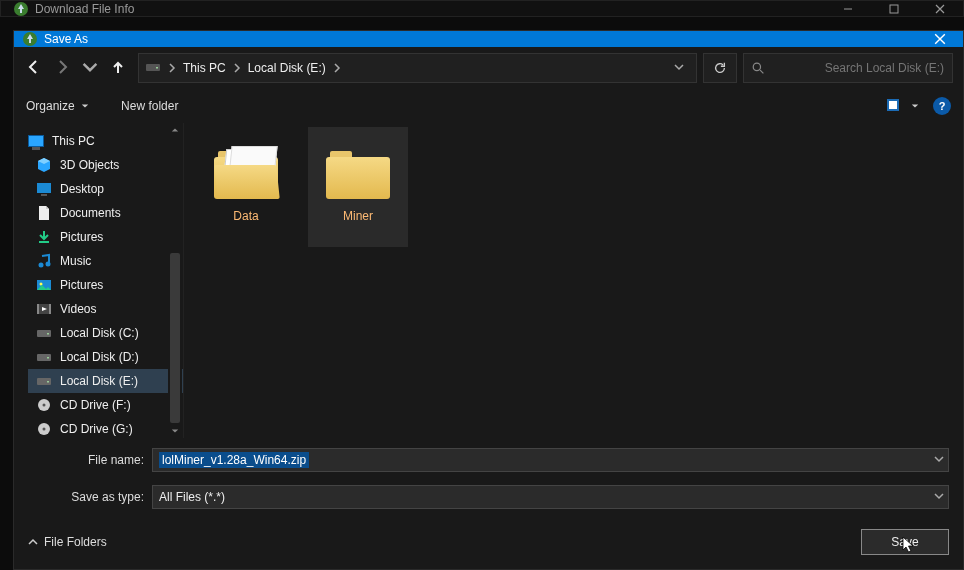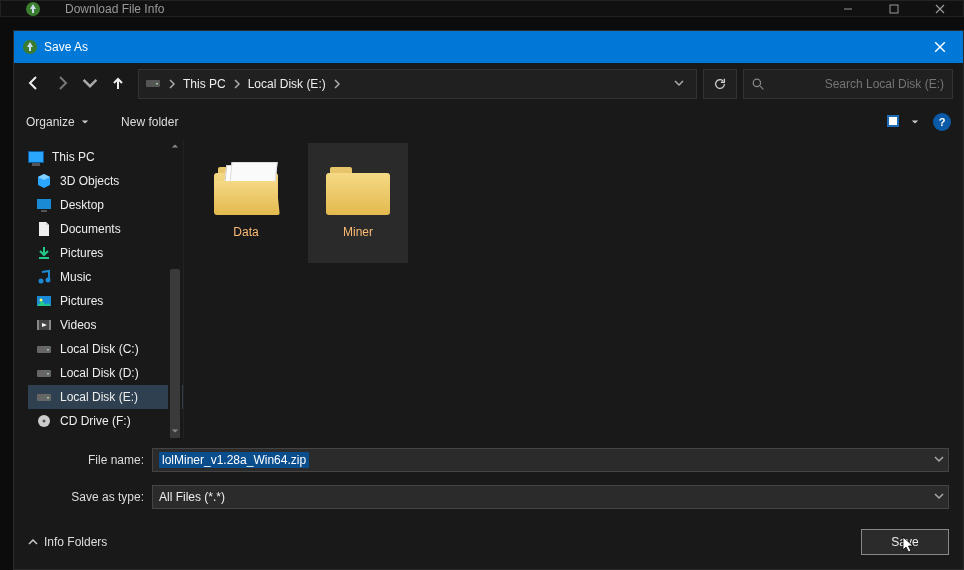--- a/index.html
+++ b/index.html
@@ -1,25 +1,25 @@
 <!DOCTYPE html>
 <html><head>
 <meta charset="utf-8">
 <style>
 * { margin: 0; padding: 0; box-sizing: border-box; font-family: "Segoe UI", sans-serif; font-size: 12px; }
 body { background: #0c0c0c; width: 964px; height: 570px; overflow: hidden; position: relative; }
 
 
-.parent-window { position: absolute; top: 0; left: 0; right: 0; height: 17px; background: #111; border: 1px solid #222; display: flex; align-items: center; padding-left: 24px; color: #999; gap: 24px;}
+.parent-window { position: absolute; top: 0; left: 0; right: 0; height: 17px; background: #111; border: 1px solid #222; display: flex; align-items: center; padding-left: 12px; color: #999; gap: 6px;}
 .parent-window .controls { margin-left: auto; display: flex; }
 .parent-window .ctrl { width: 46px; height: 28px; display: flex; align-items: center; justify-content: center; color: #999; }
 .idm-icon { width: 16px; height: 16px; }
 
 .dialog { position: absolute; top: 30px; left: 13px; right: 0; bottom: 0; background: #191919; border: 1px solid #2a2a2a; display: flex; flex-direction: column; }
-.titlebar { height: 32px; background: #0078d7; display: flex; align-items: center; padding-left: 8px; color: #fff; gap: 6px; }
+.titlebar { height: 16px; background: #0078d7; display: flex; align-items: center; padding-left: 8px; color: #fff; gap: 6px; }
 .titlebar .tclose { margin-left: auto; width: 46px; height: 30px; display: flex; align-items: center; justify-content: center; color:#fff;}
 
 .navbar { height: 42px; background: #191919; display: flex; align-items: center; padding: 0 10px; gap: 6px; }
 .nav-arrows { display: flex; align-items: center; gap: 12px; padding: 0 6px 0 2px; color: #ddd;}
 .nav-arrows svg { width: 16px; height: 16px; }
 .address { flex: 1; background: #202020; border: 1px solid #333; height: 30px; display: flex; align-items: center; padding: 0 6px; color: #eee; gap: 6px;}
 .address .crumb { display: flex; align-items: center; gap: 6px; }
 .address svg.chev { width: 10px; height: 10px; }
 .addr-drop { margin-left: auto; color:#ccc; padding: 0 6px;}
 .refresh { width: 34px; height: 30px; background: #202020; border: 1px solid #333; display:flex;align-items:center;justify-content:center;color:#ccc;}
@@ -330,21 +330,21 @@
             </svg></span>
       </div>
     </div>
   </div>
 
   <div class="footer">
     <div class="hide">
       <svg width="10" height="10" viewBox="0 0 10 10">
           <path d="M1 7 L5 3 L9 7" fill="none" stroke="#ccc" stroke-width="1.5"></path>
         </svg>
-      <span>Info Folders</span>
+      <span>File Folders</span>
     </div>
     <div class="btns">
       <div class="btn default" style="position:relative;">
         <span>Save</span>
         <svg class="cursor" style="left:40px;top:6px;" viewBox="0 0 14 18">
             <path d="M1 1 L1 14 L4 11 L6.5 16 L9 15 L6.5 10 L11 10 Z" fill="#fff" stroke="#000" stroke-width="0.8"></path>
           </svg>
       </div>
     </div>
   </div>

